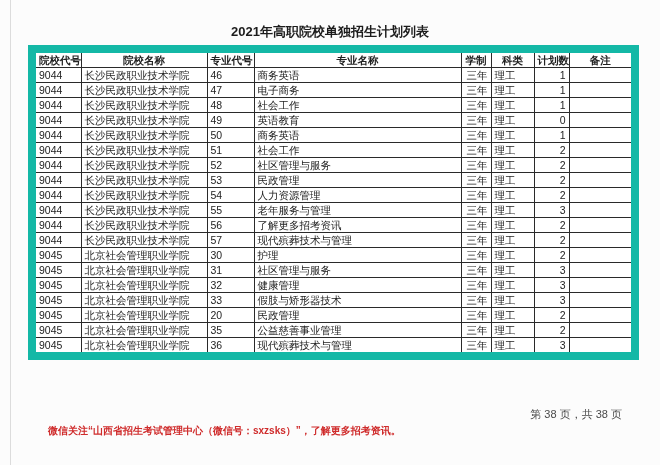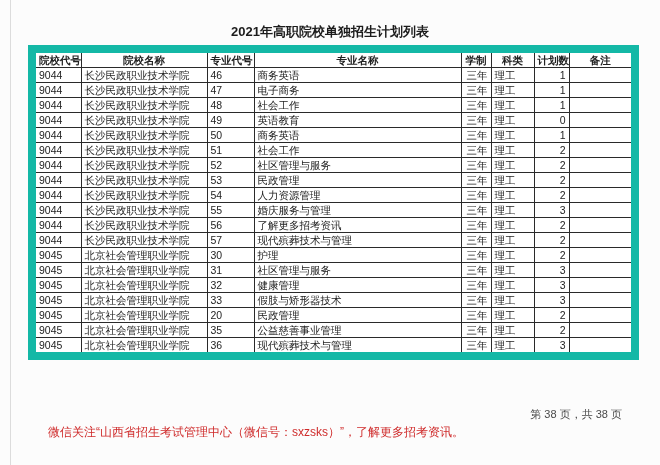--- a/index.html
+++ b/index.html
@@ -32,21 +32,21 @@
   td.c0{text-align:left;}
   td.c1{text-align:left;padding-left:6px;}
   td.c2{text-align:left;}
   td.c3{text-align:left;padding-left:6px;}
   td.c4{text-align:right;}
   td.c5{}
   td.c6{text-align:right;padding-right:5px;}
   td.c7{}
   .footer-notice{
     position:absolute;left:48px;top:424px;
-    font-size:12px;font-weight:normal;color:#cf2b2b;
+    font-size:10px;font-weight:bold;color:#cf2b2b;
     white-space:nowrap;
   }
   .page-indicator{
     position:absolute;right:38px;top:407px;
     font-size:11px;color:#4a4a4a;white-space:nowrap;
   }
 </style>
 </head>
 <body>
 
@@ -165,21 +165,21 @@
         <td class="c3">人力资源管理</td>
         <td class="c4">三年</td>
         <td class="c5">理工</td>
         <td class="c6">2</td>
         <td class="c7"></td>
       </tr>
       <tr>
         <td class="c0">9044</td>
         <td class="c1">长沙民政职业技术学院</td>
         <td class="c2">55</td>
-        <td class="c3">婚庆服务与管理</td>
+        <td class="c3">老年服务与管理</td>
         <td class="c4">三年</td>
         <td class="c5">理工</td>
         <td class="c6">3</td>
         <td class="c7"></td>
       </tr>
       <tr>
         <td class="c0">9044</td>
         <td class="c1">长沙民政职业技术学院</td>
         <td class="c2">56</td>
         <td class="c3">了解更多招考资讯</td>

